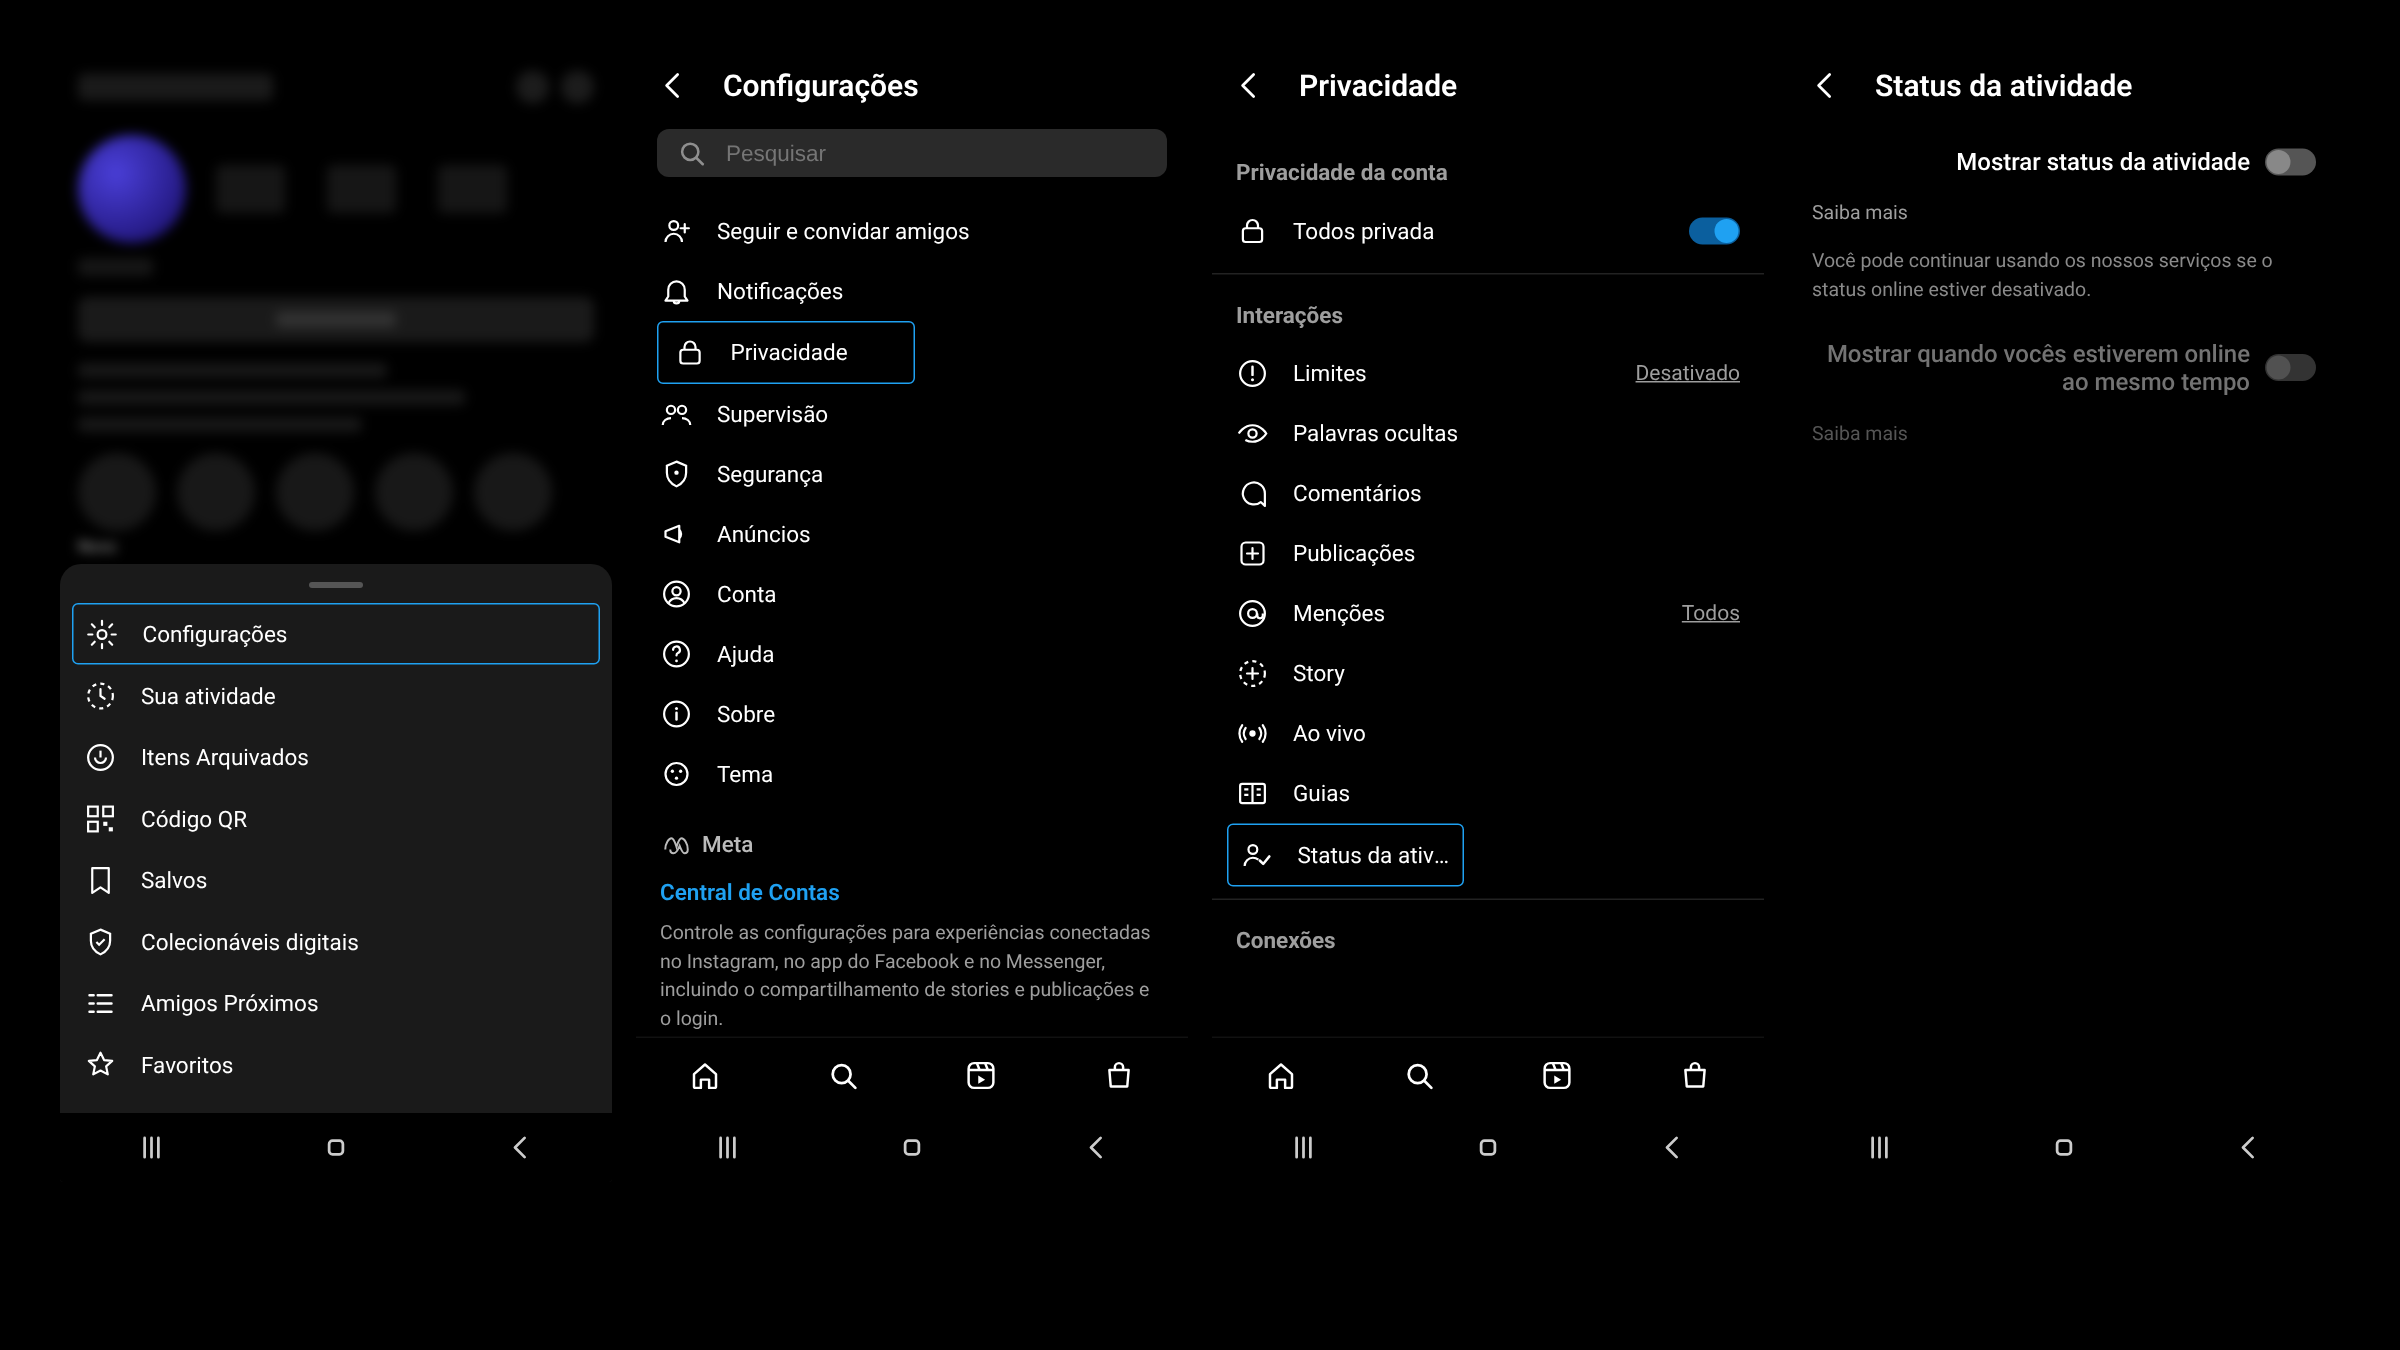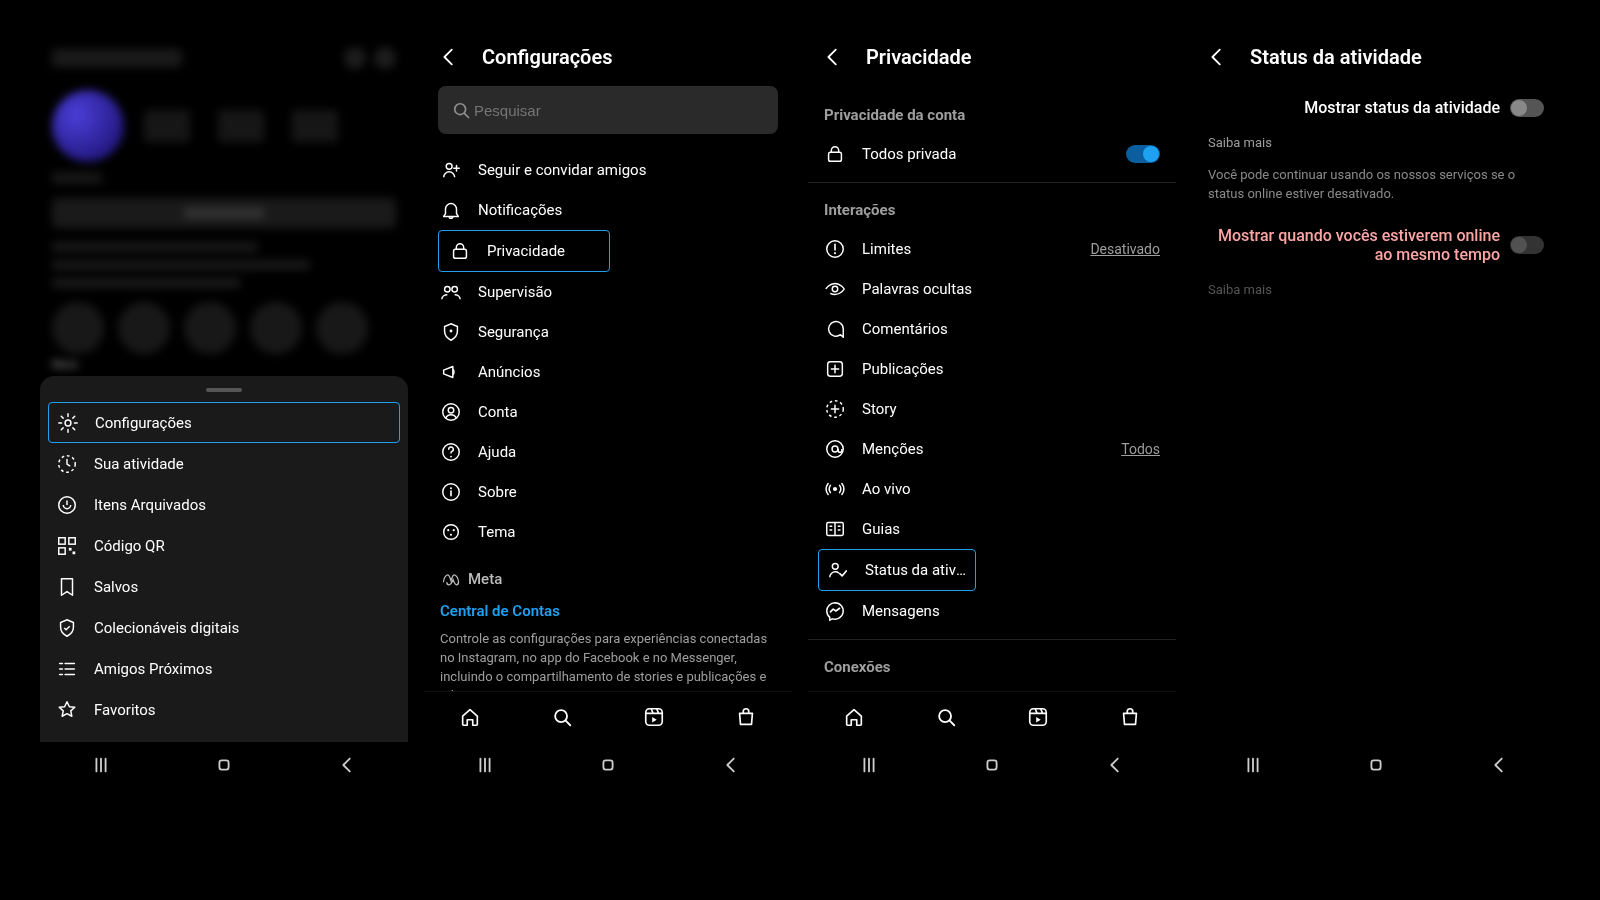--- a/index.html
+++ b/index.html
@@ -13,21 +13,21 @@
     --divider:#222;
     --search:#2a2a2a;
   }
   html,body{margin:0;padding:0;background:#000;width:1600px;height:900px;overflow:hidden;font-family:-apple-system,BlinkMacSystemFont,"Segoe UI",Roboto,Helvetica,Arial,sans-serif;}
   .stage{display:flex;gap:16px;padding:28px 0 28px 0;justify-content:center;}
   .phone{width:368px;height:760px;background:var(--panel);position:relative;color:var(--text);overflow:hidden;border-radius:2px;}
   
   .appbar{display:flex;align-items:center;height:58px;padding:0 14px;gap:22px;}
   .appbar .title{font-size:20px;font-weight:600;}
   
-  .search{margin:0 14px 10px 14px;background:var(--search);border-radius:8px;height:48px;display:flex;align-items:center;padding:0 12px;color:#bdbdbd;}
+  .search{margin:0 14px 10px 14px;background:var(--search);border-radius:8px;height:32px;display:flex;align-items:center;padding:0 12px;gap:10px;color:#bdbdbd;}
   .search input{background:transparent;border:none;outline:none;color:#bdbdbd;font-size:15px;width:100%;}
   
   .list{padding:0 0 0 0;}
   .section-title{color:var(--muted);font-size:15px;font-weight:700;padding:20px 16px 10px 16px;}
   .row{display:flex;align-items:center;gap:16px;padding:0 16px;height:40px;font-size:15px;}
   .row .label{flex:1;white-space:nowrap;overflow:hidden;text-overflow:ellipsis;}
   .row .trail{color:var(--muted);font-size:14px;text-decoration:underline;}
   .hl{border:1.5px solid #1fa1f2;border-radius:4px;box-sizing:border-box;}
   .divider{height:1px;background:var(--divider);margin:8px 0;}
   
@@ -64,21 +64,21 @@
   .p1-story{width:52px;height:52px;border-radius:50%;background:#181818;}
   .p1-novo{font-size:11px;color:#aaa;margin-top:4px;}
   .sheet{position:absolute;left:0;right:0;bottom:0;top:348px;background:var(--sheet);border-top-left-radius:14px;border-top-right-radius:14px;padding-top:8px;}
   .grab{width:36px;height:4px;background:#555;border-radius:3px;margin:4px auto 10px auto;}
   .sheet .row{height:41px;}
   .sheet .hlrow{margin:0 8px;padding:0 8px;}
   
   .setting{padding:12px 16px;}
   .setting .toprow{display:flex;align-items:center;gap:10px;}
   .setting .title4{font-size:16px;font-weight:500;flex:1;text-align:right;}
-  .setting.dim .title4{color:#fca5a5;}
+  .setting.dim .title4{color:#737373;}
   .learn{color:#9e9e9e;font-size:13px;margin-top:18px;}
   .setting.dim .learn{color:#555;}
   .note{color:#8a8a8a;font-size:13px;line-height:1.45;padding:4px 16px 10px 16px;}
   
   .ic{width:22px;height:22px;display:inline-flex;align-items:center;justify-content:center;flex:none;}
   svg{display:block;}
 </style>
 </head>
 <body>
 
@@ -582,65 +582,57 @@
           <span class="ic">
             <svg width="22" height="22" viewBox="0 0 24 24" style="color:#fff">
               <use href="#i-plus-square"></use>
             </svg>
           </span>
           <span class="label">Publicações</span>
         </div>
         <div class="row">
           <span class="ic">
             <svg width="22" height="22" viewBox="0 0 24 24" style="color:#fff">
-              <use href="#i-story-plus"></use>
-            </svg>
-          </span>
-          <span class="label">Story</span>
-        </div>
-        <div class="row">
-          <span class="ic">
-            <svg width="22" height="22" viewBox="0 0 24 24" style="color:#fff">
               <use href="#i-mention"></use>
             </svg>
           </span>
           <span class="label">Menções</span>
           <span class="trail">Todos</span>
         </div>
         <div class="row">
           <span class="ic">
             <svg width="22" height="22" viewBox="0 0 24 24" style="color:#fff">
+              <use href="#i-story-plus"></use>
+            </svg>
+          </span>
+          <span class="label">Story</span>
+        </div>
+        <div class="row">
+          <span class="ic">
+            <svg width="22" height="22" viewBox="0 0 24 24" style="color:#fff">
               <use href="#i-live"></use>
             </svg>
           </span>
           <span class="label">Ao vivo</span>
         </div>
         <div class="row">
           <span class="ic">
             <svg width="22" height="22" viewBox="0 0 24 24" style="color:#fff">
               <use href="#i-guides"></use>
             </svg>
           </span>
           <span class="label">Guias</span>
         </div>
         <div class="row hl" style="margin: 0px 10px; width: 140px; padding: 0px 8px; box-sizing: content-box;">
           <span class="ic">
             <svg width="22" height="22" viewBox="0 0 24 24" style="color:#fff">
               <use href="#i-activity-check"></use>
             </svg>
           </span>
           <span class="label">Status da atividade</span>
-        </div>
-        <div class="row">
-          <span class="ic">
-            <svg width="22" height="22" viewBox="0 0 24 24" style="color:#fff">
-              <use href="#i-messenger"></use>
-            </svg>
-          </span>
-          <span class="label">Mensagens</span>
         </div>
       </div>
     <div class="divider"></div>
     <div class="section-title" style="padding-top:10px">Conexões</div>
     <div class="tabbar">
       <span class="ic">
           <svg width="24" height="24" viewBox="0 0 24 24" style="color:#fff">
             <use href="#i-home"></use>
           </svg>
         </span>

